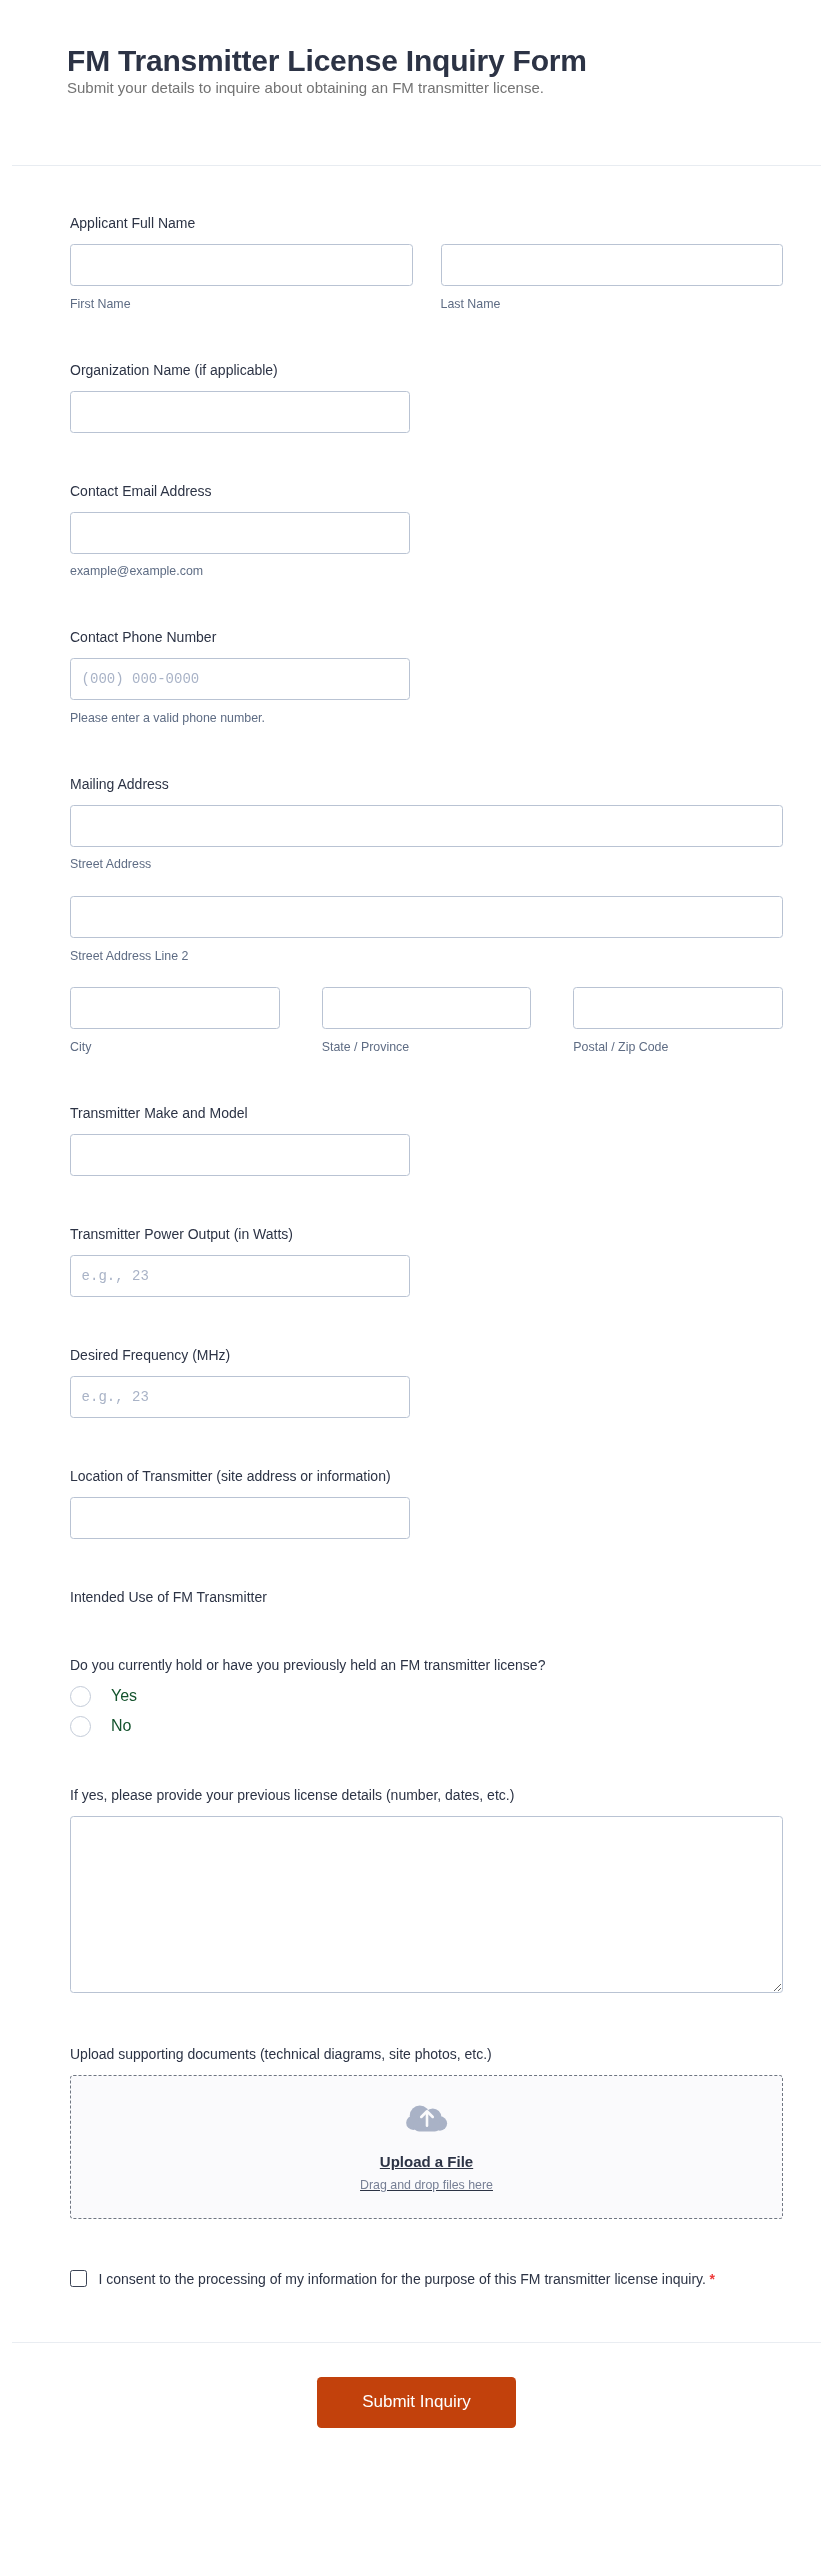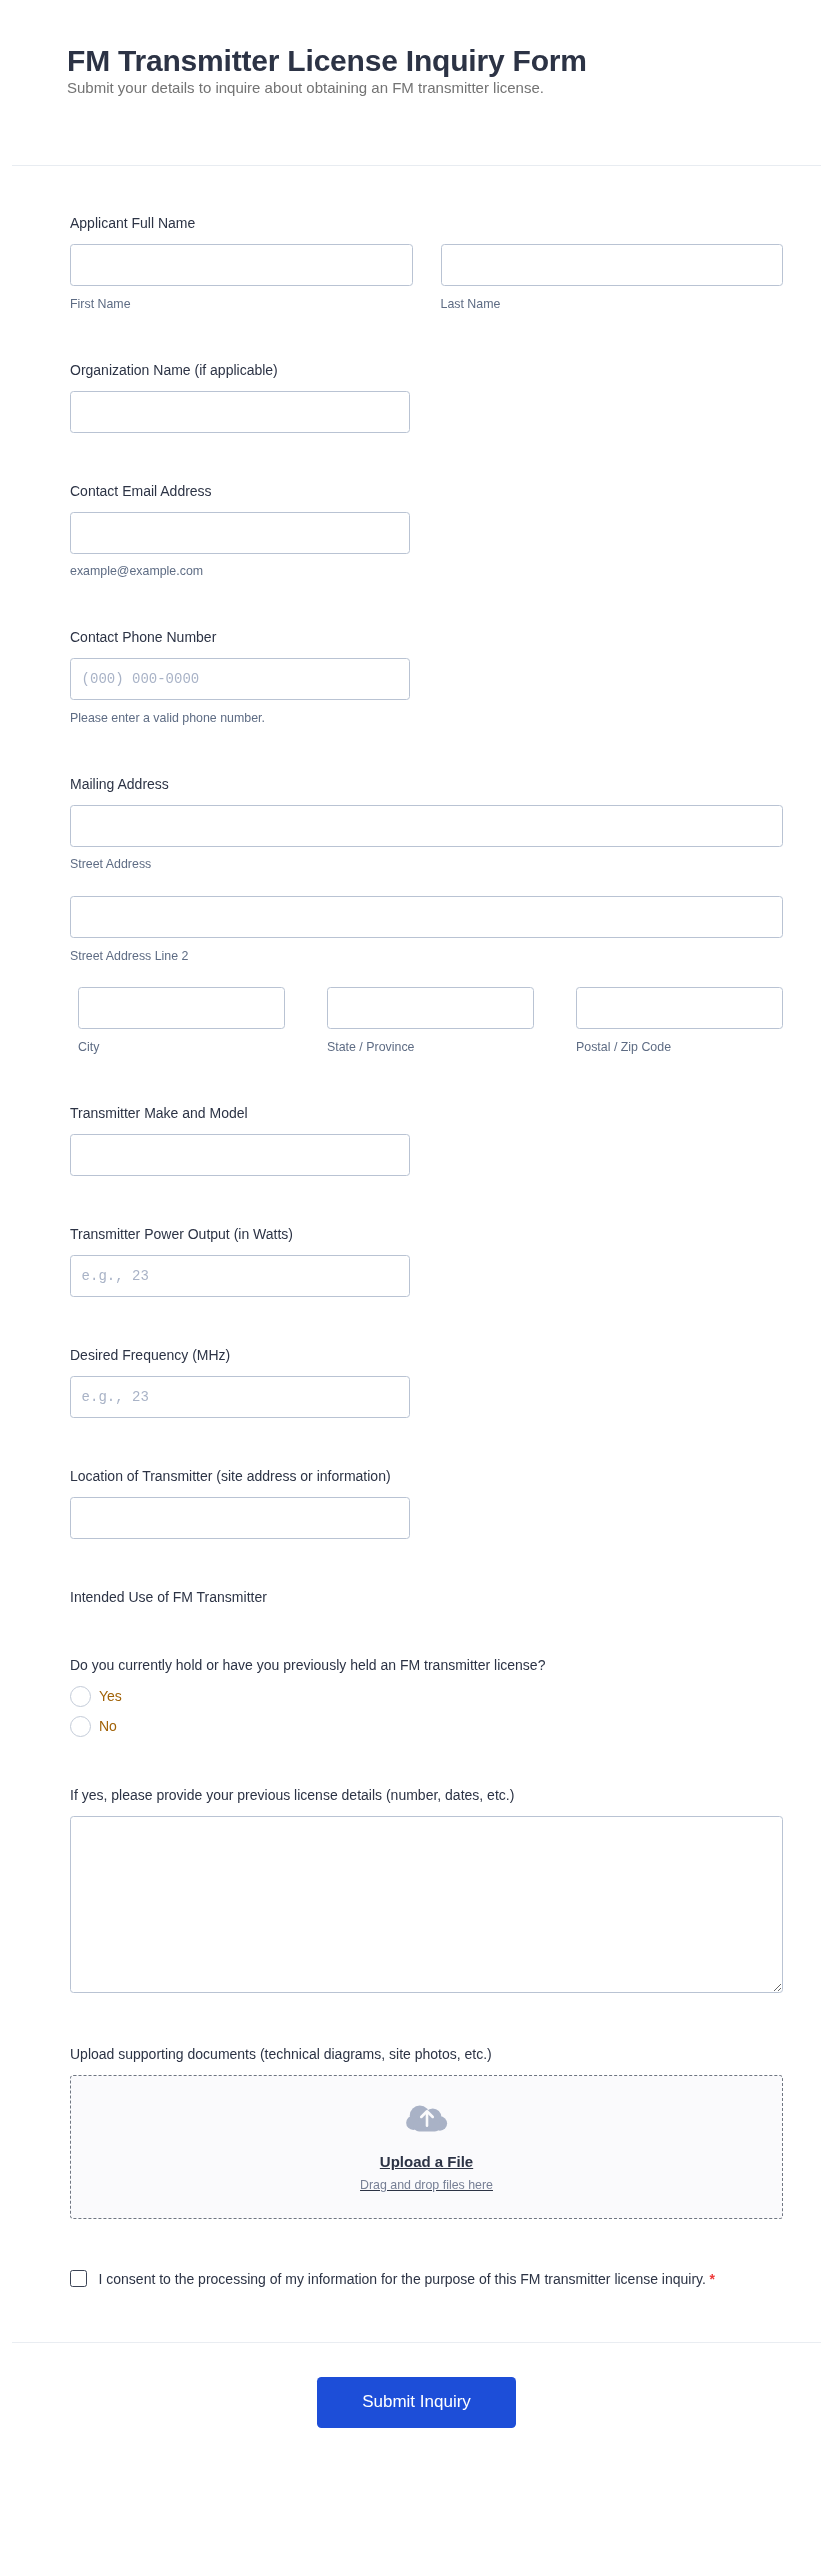--- a/index.html
+++ b/index.html
@@ -25,40 +25,40 @@
   .text-input, .styled-select, .big-textarea {
     border:0.9px solid #b9c3d3; border-radius:3.5px; background:#fff;
     font-family:Liberation Mono, monospace; font-size:14px; color:#2c3345;
   }
   .text-input { height:42px; padding:0 10.6px; width:100%; display:block; }
   .text-input::placeholder { color:#a9b3c7; opacity:1; }
   .w-short { width:340px; }
 
   .row2 { display:flex; gap:28px; }
   .row2 > .col { flex:1; min-width:0; }
-  .row3 { display:flex; gap:42px;margin-left:8px; }
+  .row3 { display:flex; gap:42px; }
   .row3 > .col { flex:1; min-width:0; }
 
   
   .styled-select {
     width:340px; height:42px; padding:0 12.4px;
     display:flex; align-items:center; justify-content:space-between;
     cursor:pointer;
   }
   .select-placeholder { color:#98a2b6; font-size:15px; }
   .chevron-down { width:14px; height:8.8px; flex:0 0 auto; }
 
   
   .radio-group { margin-top:3.5px; }
   .radio-row { display:flex; align-items:center; margin-bottom:8.8px; }
   .radio-circle {
     width:21px; height:21px; border:0.9px solid #c3cbd8; border-radius:50%;
     background:#fff; display:inline-block; flex:0 0 auto; cursor:pointer;
   }
-  .radio-text { margin-left:8px; font-size:14px; color:#a16207; }
+  .radio-text { margin-left:20px; font-size:16px; color:#14532d; }
 
   
   .big-textarea { width:100%; height:177px; padding:8.8px 10.6px; resize:both; }
 
   
   .upload-box {
     width:100%; height:144px; border:0.9px dashed #6f7681; border-radius:3.5px;
     background:#fafafc; display:flex; flex-direction:column;
     align-items:center; justify-content:center; cursor:pointer;text-decoration:underline;
   }
@@ -71,21 +71,21 @@
   .checkbox-box {
     display:inline-block; width:17px; height:17px; border:1.8px solid #3b4456;
     border-radius:2.6px; background:#fff; vertical-align:-3.5px; margin-right:11.5px; cursor:pointer;
   }
   .required-star { color:#ee3a3a; font-weight:700; margin-left:3.5px; }
 
   
   .form-footer { margin-top:51px; border-top:0.9px solid #e9edf2; padding-top:34px; text-align:center; }
   .submit-btn {
     display:inline-block; width:199px; height:51px; border:none; border-radius:4.4px;
-    background:#1d4ed8; color:#ffffff; font-family:"Liberation Sans", sans-serif;
+    background:#c2410c; color:#ffffff; font-family:"Liberation Sans", sans-serif;
     font-size:17px; font-weight:500; cursor:pointer;
   }
 </style>
 </head>
 <body>
 
 <div class="page">
 
   <div class="form-header">
     <div class="form-title">FM Transmitter License Inquiry Form</div>

